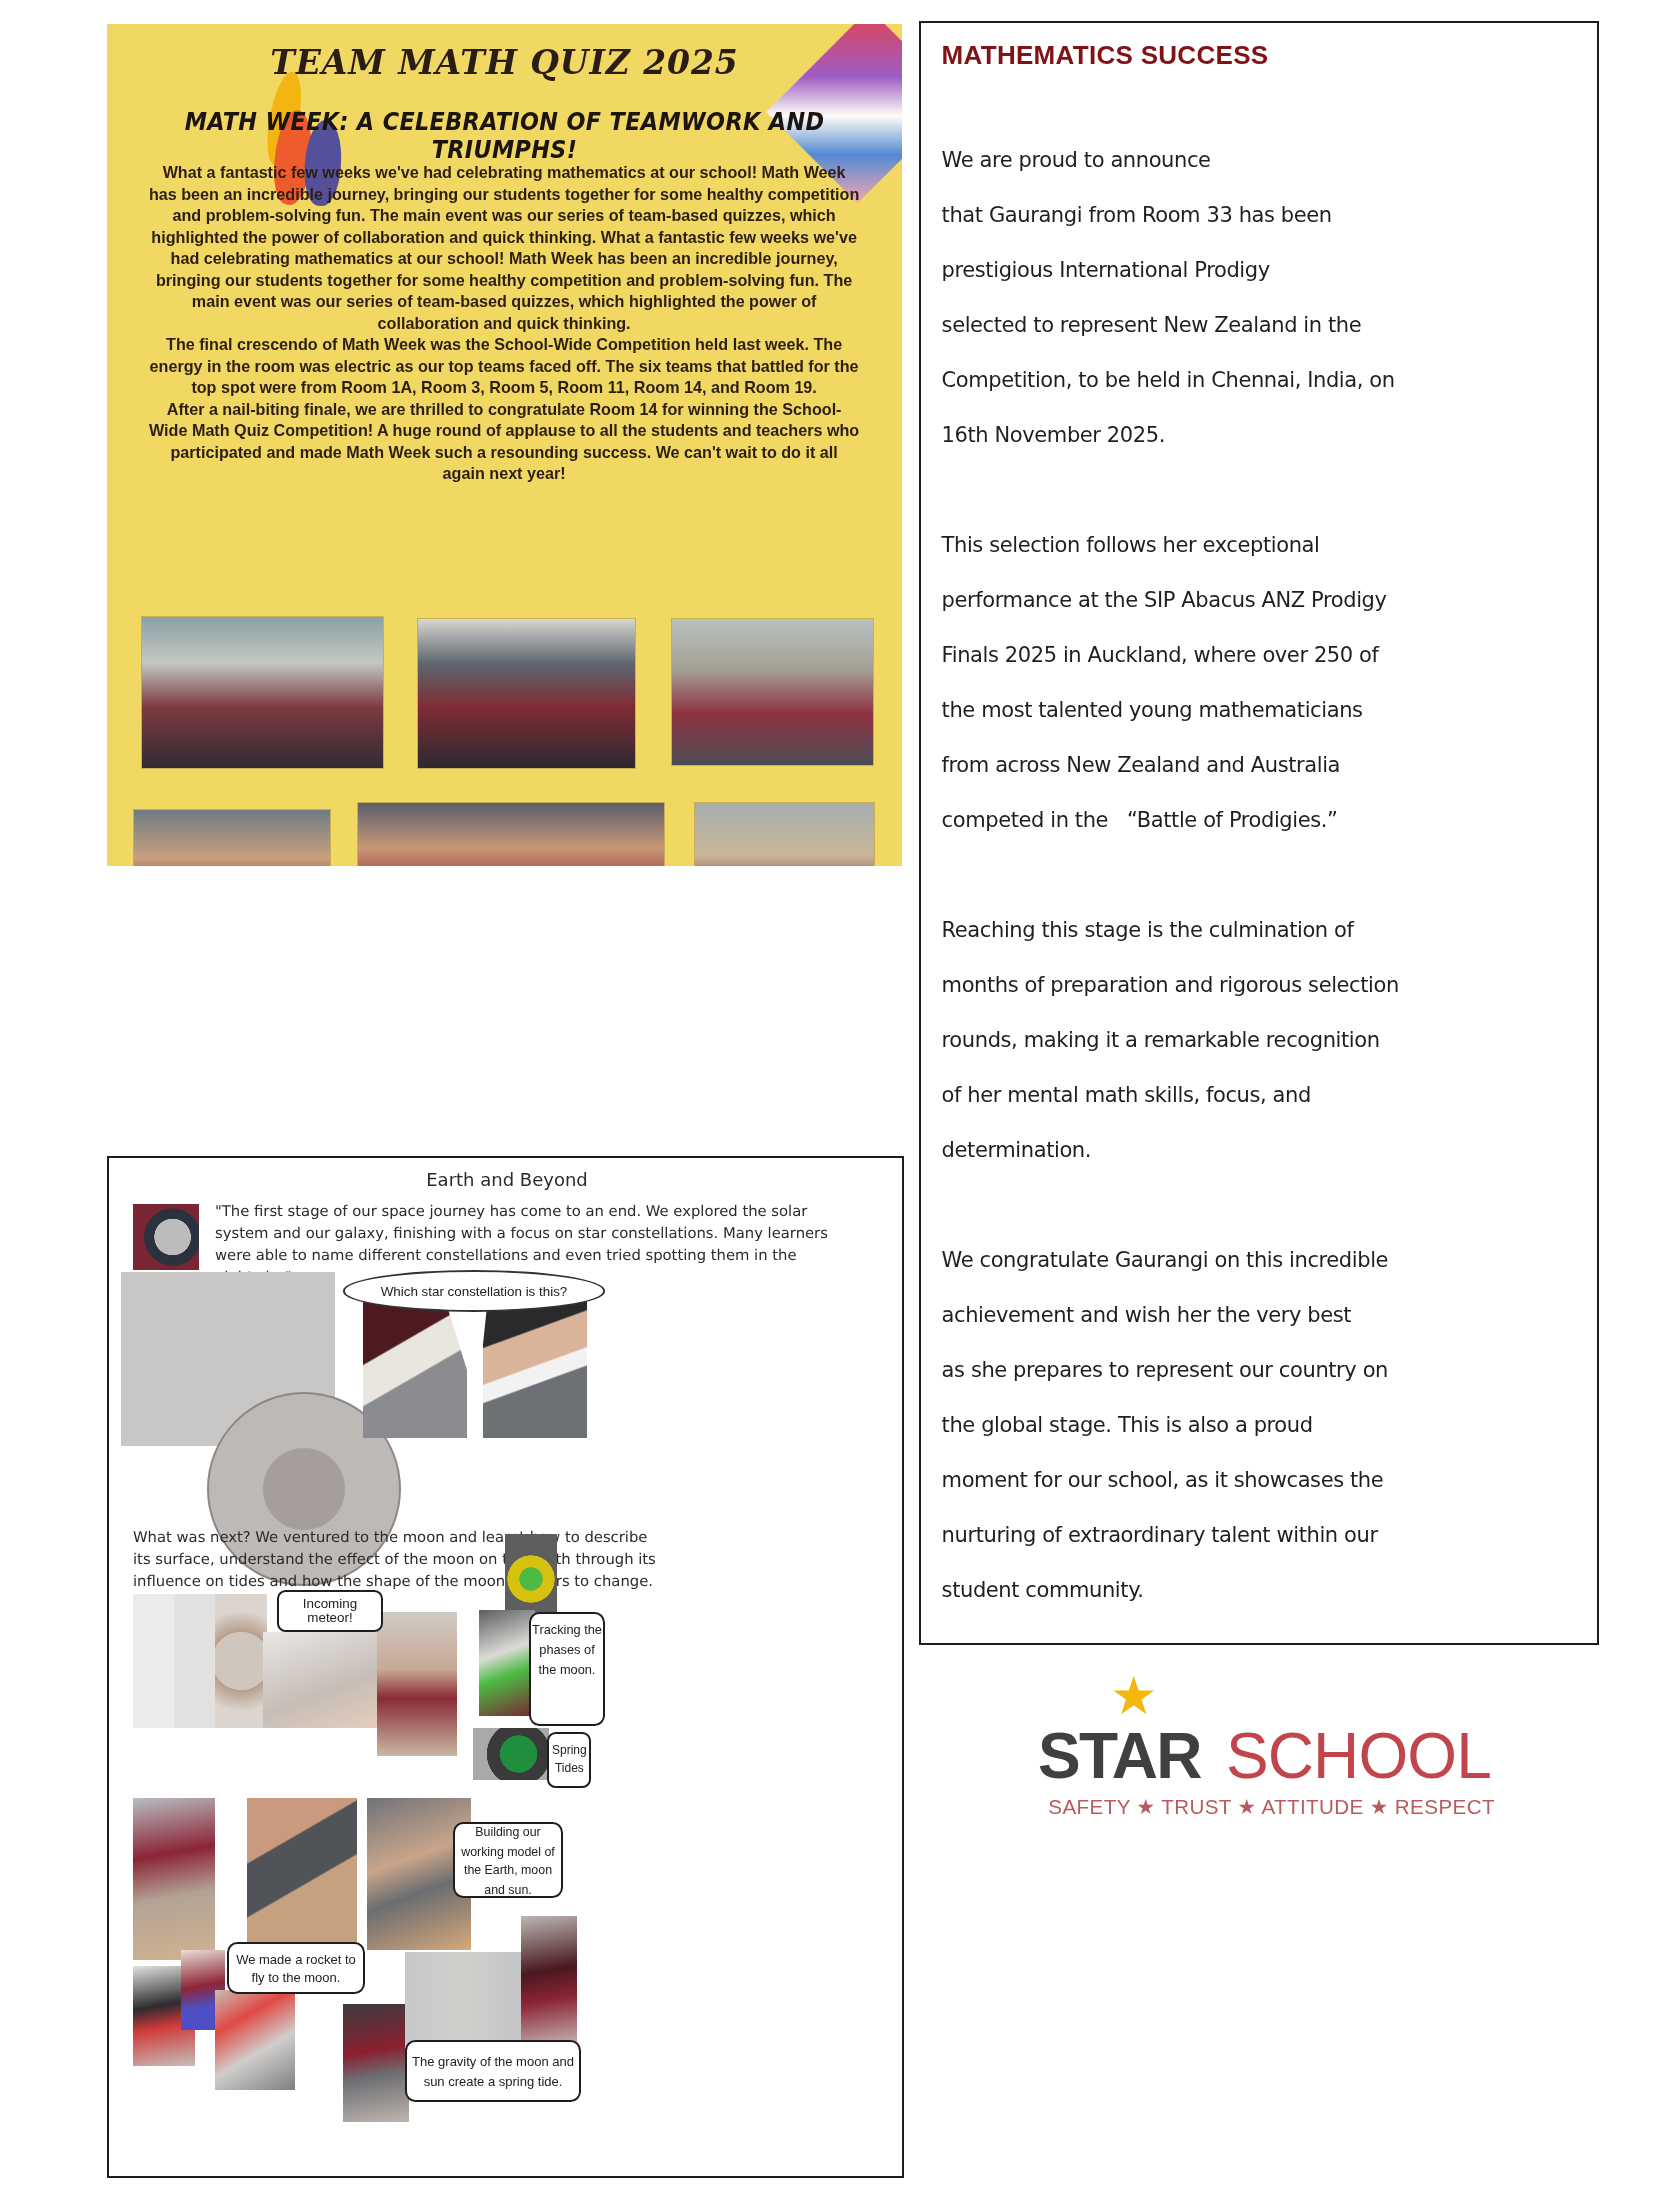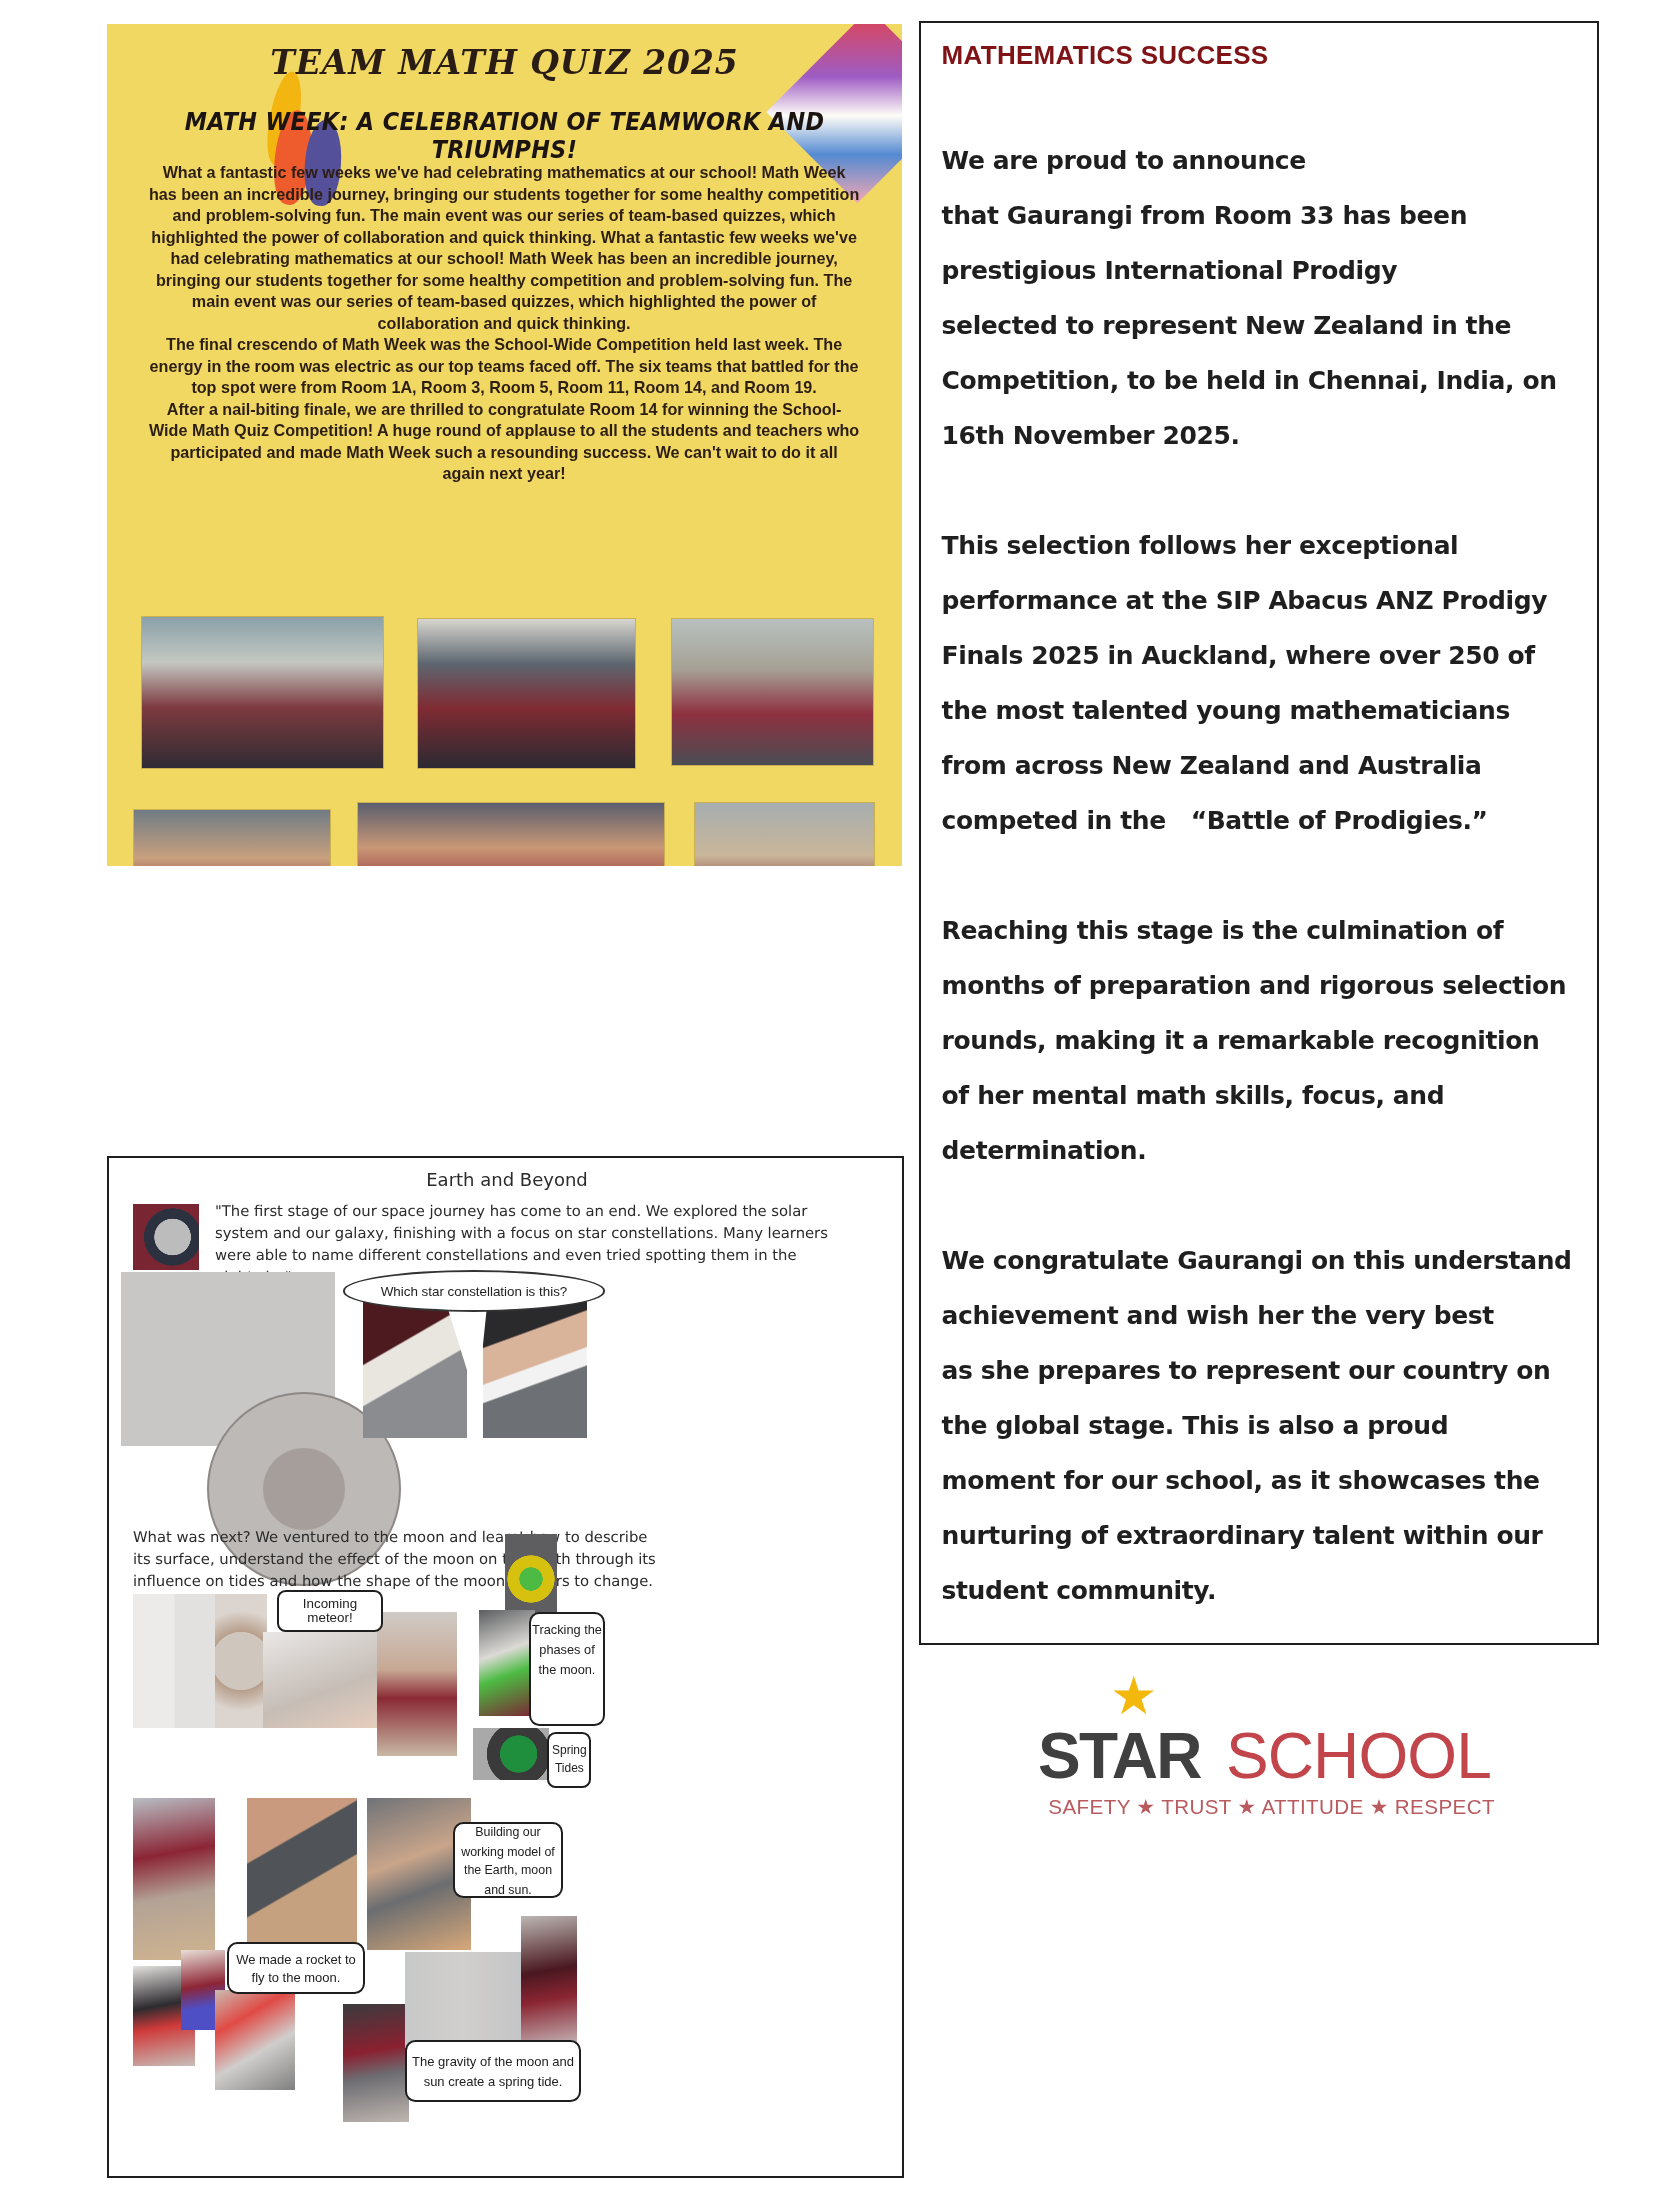--- a/index.html
+++ b/index.html
@@ -93,21 +93,21 @@
 
   
   .earth .scale { position:absolute; left:0; top:0; width: 398px; height: 511px; transform: scale(2); transform-origin: 0 0; }
 
   
   .math-box {
     position: absolute; left: 919px; top: 20.6px; width: 680px; height: 1624px;
     border: 2.6px solid #1e1e1e; background: #fff;
   }
   .math-title { position: absolute; left: 20.6px; top: 17px; font-family: "Liberation Sans", sans-serif; font-weight: bold; font-size: 26px; color: #7f1316; letter-spacing: 0.3px; }
-  .math-body { position: absolute; left: 20.6px; top: 110px; width: 637px; font-family: "DejaVu Sans", sans-serif; font-size: 25px; line-height: 55px; color: #1f1f1f; font-weight: 700; letter-spacing: -0.4px; }
+  .math-body { position: absolute; left: 20.6px; top: 110px; width: 637px; font-family: "DejaVu Sans", sans-serif; font-size: 21px; line-height: 55px; color: #1f1f1f; font-weight: 400; letter-spacing: -0.4px; }
   .math-body p { margin: 0 0 55px 0; }
   .math-body .line { display:block; white-space: nowrap; }
 
   .logo { position: absolute; left: 1038px; top: 1669px; width: 465px; height: 146px; }
   .logo .star { position:absolute; left: 72px; top: 0px; font-size: 53px; color: #f4b80d; line-height: 1; }
   .logo .star-word { position:absolute; left: 0; top: 50px; font-family: "Liberation Sans", sans-serif; font-weight: bold; font-size: 64px; color: #404040; letter-spacing: -1.7px; }
   .logo .school-word { position:absolute; left: 188px; top: 50px; font-family: "Liberation Sans", sans-serif; font-size: 64px; color: #c1454a; letter-spacing: -0.9px; }
   .logo .tagline { position:absolute; left: 10.3px; top: 126px; font-family: "Liberation Sans", sans-serif; font-size: 20.6px; color: #b85a5e; letter-spacing: 0.4px; white-space: nowrap; }
 </style>
 </head>
@@ -232,21 +232,21 @@
       <span class="line" style="white-space:pre;">competed in the   “Battle of Prodigies.”</span>
     </p>
     <p>
       <span class="line">Reaching this stage is the culmination of</span>
       <span class="line">months of preparation and rigorous selection</span>
       <span class="line">rounds, making it a remarkable recognition</span>
       <span class="line">of her mental math skills, focus, and</span>
       <span class="line">determination.</span>
     </p>
     <p>
-      <span class="line">We congratulate Gaurangi on this understand</span>
+      <span class="line">We congratulate Gaurangi on this incredible</span>
       <span class="line">achievement and wish her the very best</span>
       <span class="line">as she prepares to represent our country on</span>
       <span class="line">the global stage. This is also a proud</span>
       <span class="line">moment for our school, as it showcases the</span>
       <span class="line">nurturing of extraordinary talent within our</span>
       <span class="line">student community.</span>
     </p>
   </div>
 </section>
 

